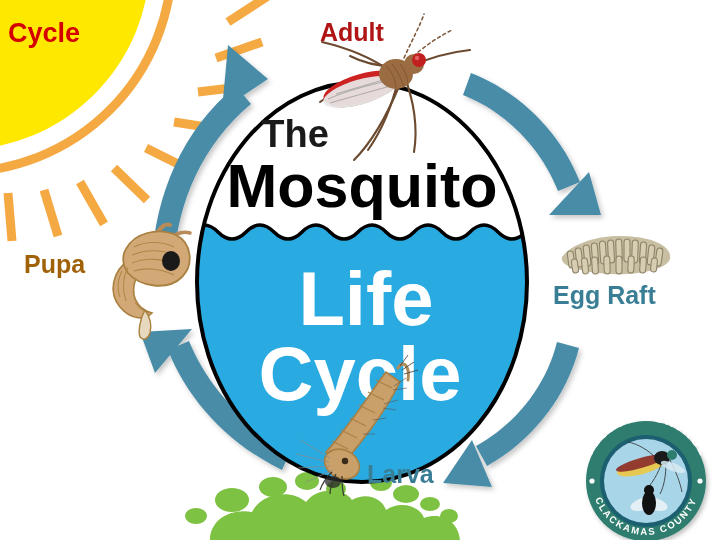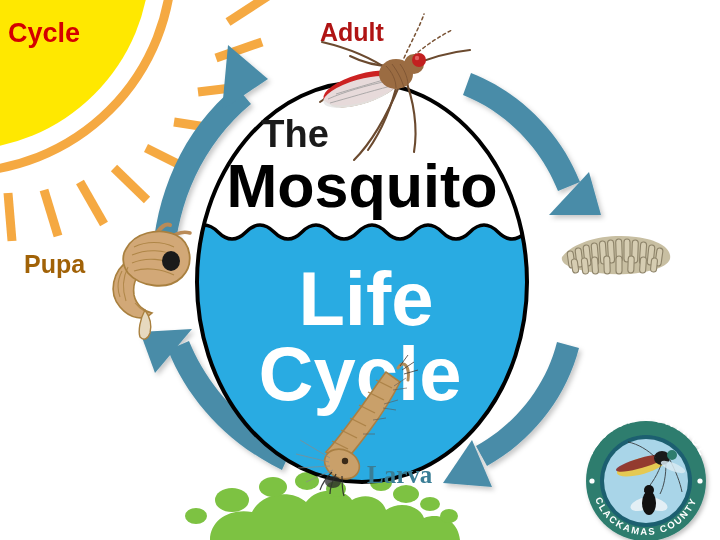--- a/index.html
+++ b/index.html
@@ -58,21 +58,20 @@
     font-size: 25px;
     color: #a16207;
     z-index: 40;
   }
   #label-larva {
     left: 367px;
     top: 462px;
     font-size: 25px;
     color: #3A7E96;
     z-index: 40;
-    font-family: Liberation Serif, serif;
   }
   .ctext {
     font-family: "Liberation Sans", sans-serif;
     font-weight: bold;
   }
 </style>
 </head>
 <body>
 
 <div id="stage">
@@ -374,16 +373,17 @@
     <text font-family="Liberation Sans, sans-serif" font-size="12.5" font-weight="bold" fill="#FFFFFF" letter-spacing="1.6">
       <textPath href="#arcTop" startOffset="50%" text-anchor="middle">VECTOR CONTROL</textPath>
     </text>
     <text font-family="Liberation Sans, sans-serif" font-size="9.5" font-weight="bold" fill="#FFFFFF" letter-spacing="1.8">
       <textPath href="#arcBottom" startOffset="50%" text-anchor="middle">CLACKAMAS COUNTY</textPath>
     </text>
   </svg>
 
   <div class="lbl" id="label-warmth">Cycle</div>
   <div class="lbl" id="label-adult">Adult</div>
+  <div class="lbl" id="label-eggraft">Egg Raft</div>
   <div class="lbl" id="label-larva">Larva</div>
   <div class="lbl" id="label-pupa">Pupa</div>
 
 </div>
 
 </body></html>

